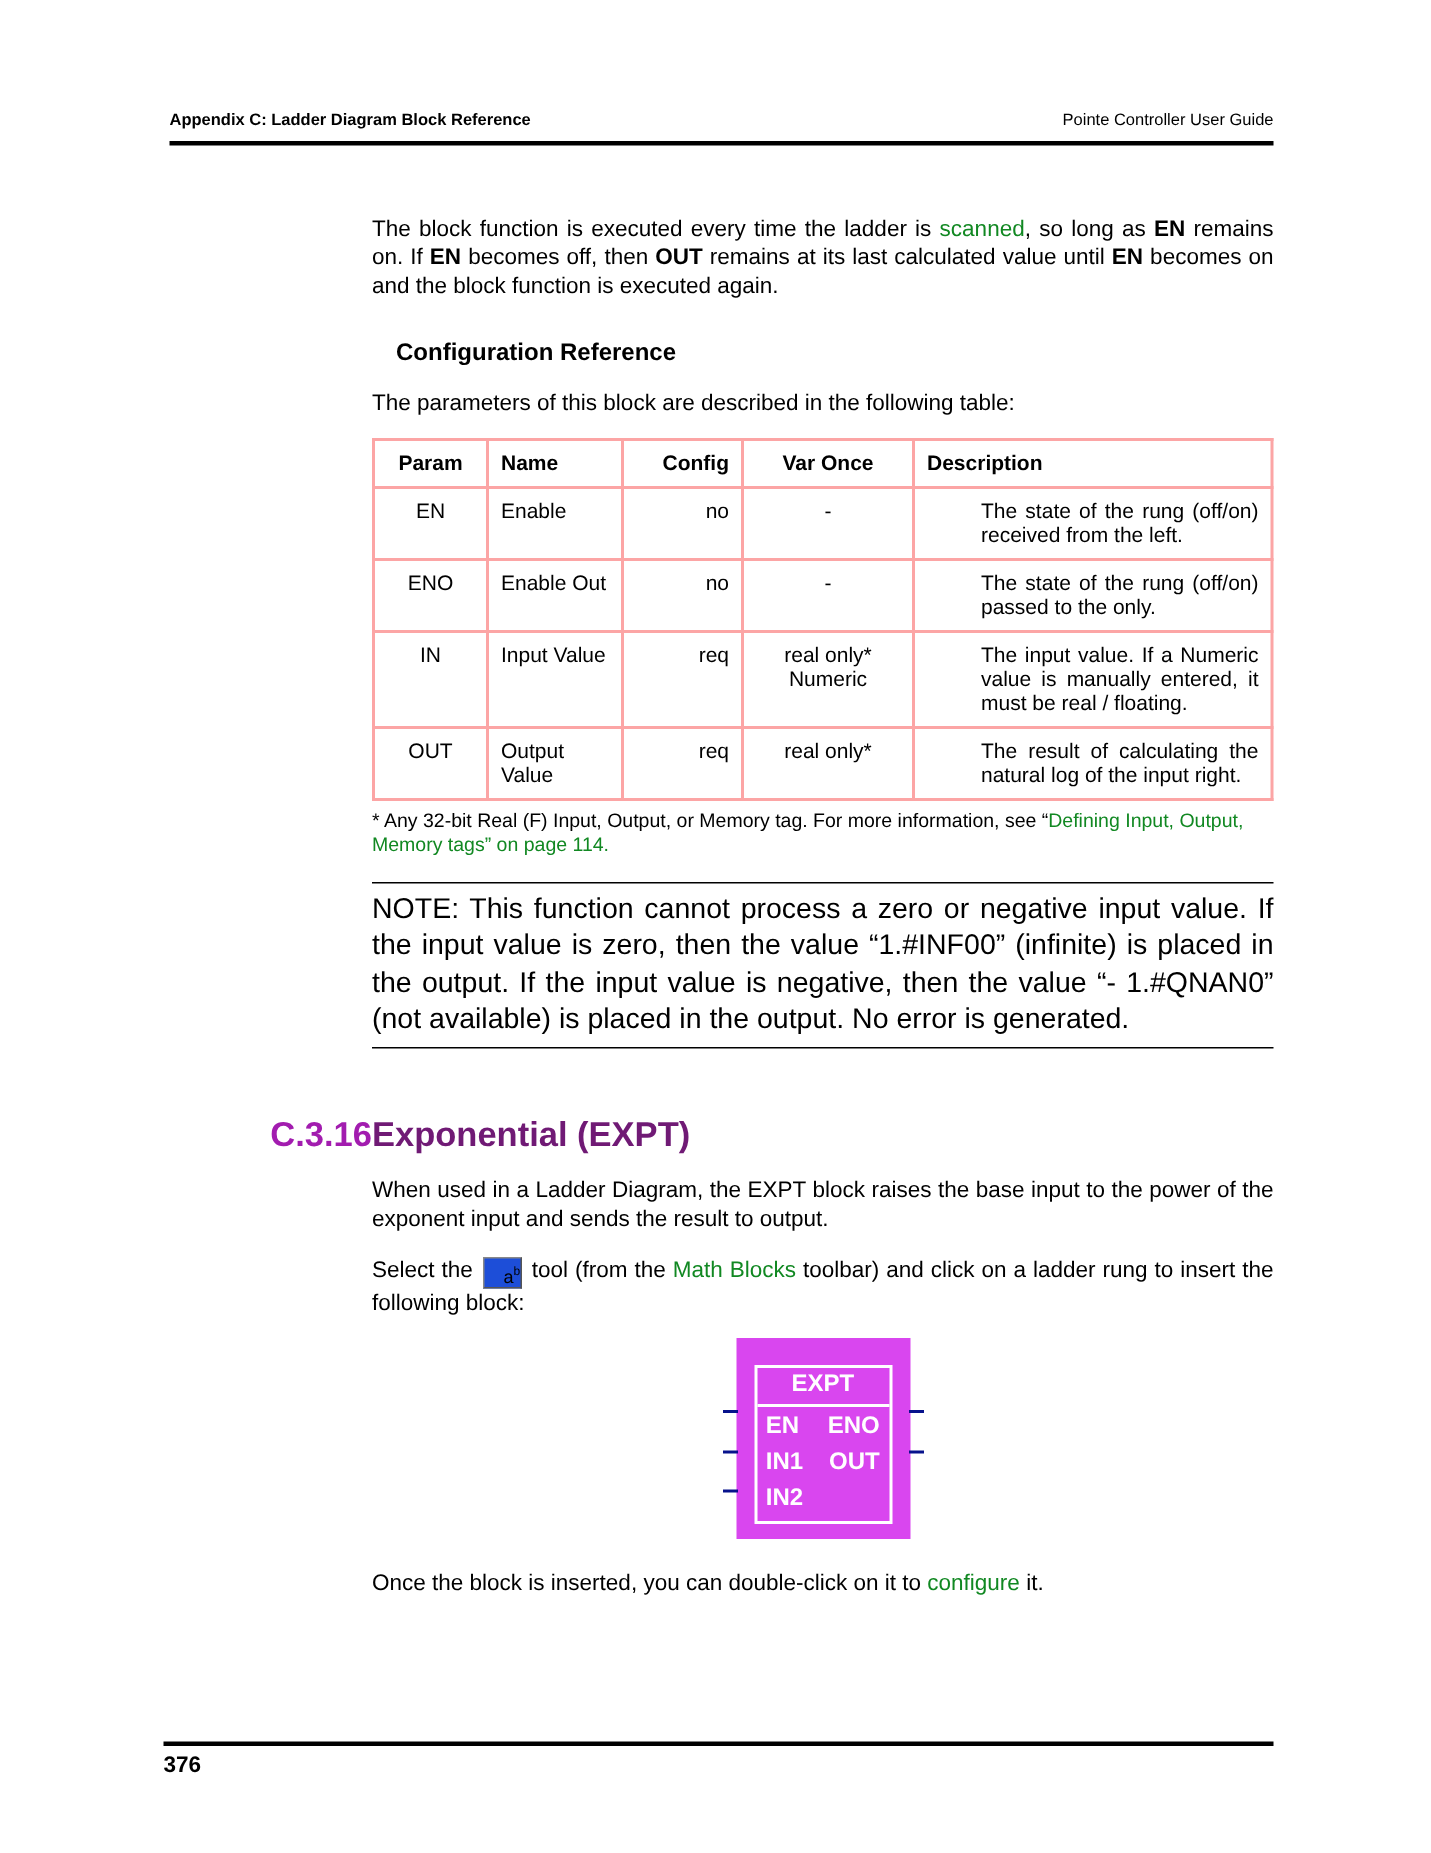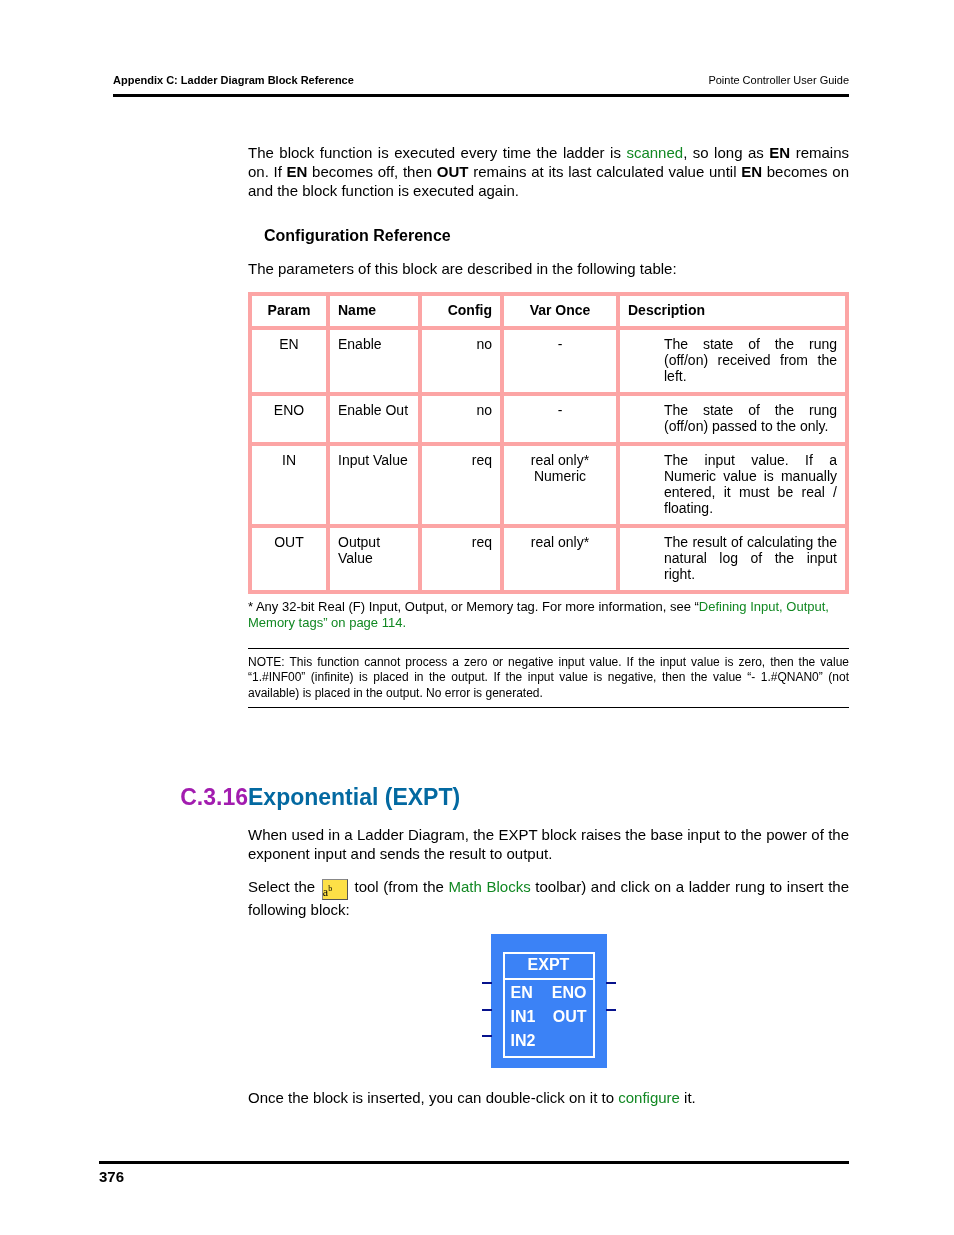--- a/index.html
+++ b/index.html
@@ -47,21 +47,21 @@
     font-size: 16px;
     font-weight: 700;
     margin: 26px 0 14px 16px;
   }
   table.params {
     border-collapse: collapse;
     width: 100%;
     font-size: 14px;
   }
   table.params th, table.params td {
-    border: 4px solid #fca5a5;
+    border: 2px solid #fca5a5;
     padding: 6px 8px 8px 8px;
     vertical-align: top;
   }
   table.params th {
     font-weight: 700;
     text-align: left;
   }
   table.params th:nth-child(1),
   table.params td:nth-child(1) { width: 58px; text-align: center; }
   table.params th:nth-child(2),
@@ -71,21 +71,21 @@
   table.params th:nth-child(4),
   table.params td:nth-child(4) { width: 96px; text-align: center; }
   table.params td.desc { text-align: justify; padding-left: 44px; }
   .footnote {
     font-size: 13px;
     line-height: 1.28;
     margin: 5px 0 16px 0;
   }
   .note-rule-top, .note-rule-bot { border-top: 1px solid #000; height: 0; }
   .note {
-    font-size: 12px;
+    font-size: 19px;
     line-height: 1.28;
     text-align: justify;
     padding: 6px 0 6px 0;
   }
   .section-row {
     display: flex;
     align-items: baseline;
     margin-top: 44px;
     margin-bottom: 14px;
   }
@@ -94,46 +94,45 @@
     font-size: 23px;
     font-weight: 700;
     color: #a21caf;
     width: 135px;
     text-align: right;
   }
   .sec-title {
     font-family: Arial, Helvetica, sans-serif;
     font-size: 23px;
     font-weight: 700;
-    color: #0369a1;
-    margin-top: 32px;
+    color: #701a75;
   }
   .tool-icon {
     display: inline-block;
     vertical-align: -4px;
     width: 24px;
     height: 19px;
     border: 1px solid #888;
     border-right-color: #555;
     border-bottom-color: #555;
-    background: #fde047;
-    font-family: Liberation Serif, serif;
+    background: #1d4ed8;
+    font-family: Liberation Sans, sans-serif;
     font-size: 12px;
     line-height: 17px;
-    text-align: left;
+    text-align: right;
     margin: 0 2px;
   }
   .tool-icon sup { font-size: 8px; }
   .block-figure {
     display: flex;
     justify-content: center;
     margin: 14px 0 20px 0;
   }
   .expt-outer {
-    background: #3b82f6;
+    background: #d946ef;
     padding: 18px 12px 10px 12px;
     position: relative;
     width: 116px;
     box-sizing: border-box;
   }
   .expt-inner {
     border: 2px solid #fff;
     color: #fff;
     font-family: Arial, sans-serif;
     font-weight: 700;
@@ -153,21 +152,21 @@
   .pin {
     position: absolute;
     width: 10px;
     height: 2px;
     background: #07128c;
   }
   .pin.l { left: -9px; }
   .pin.r { right: -9px; }
   .footer {
     position: absolute;
-    left: 99px;
+    left: 109px;
     right: 105px;
     bottom: 50px;
   }
   .page-num {
     font-size: 15px;
     font-weight: 700;
     margin-top: 4px;
   }
 </style>
 </head>

